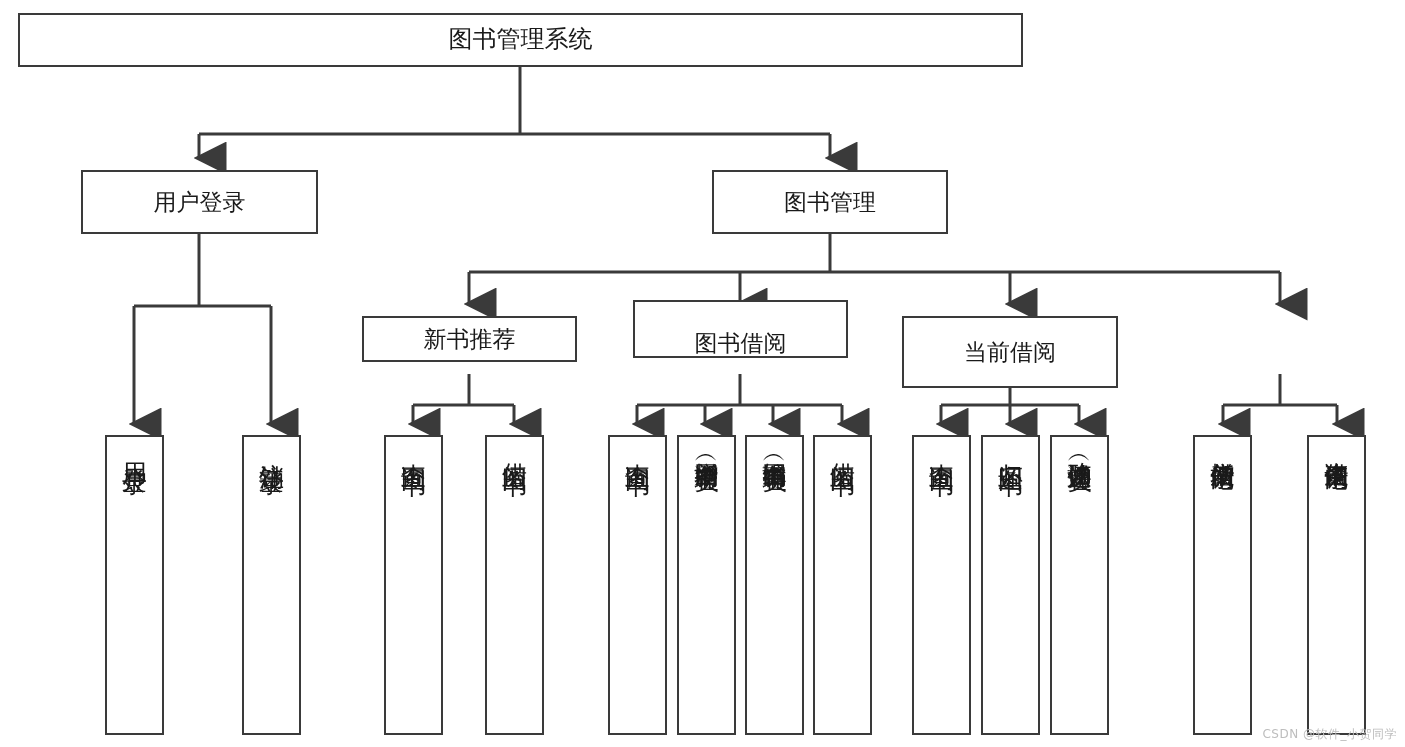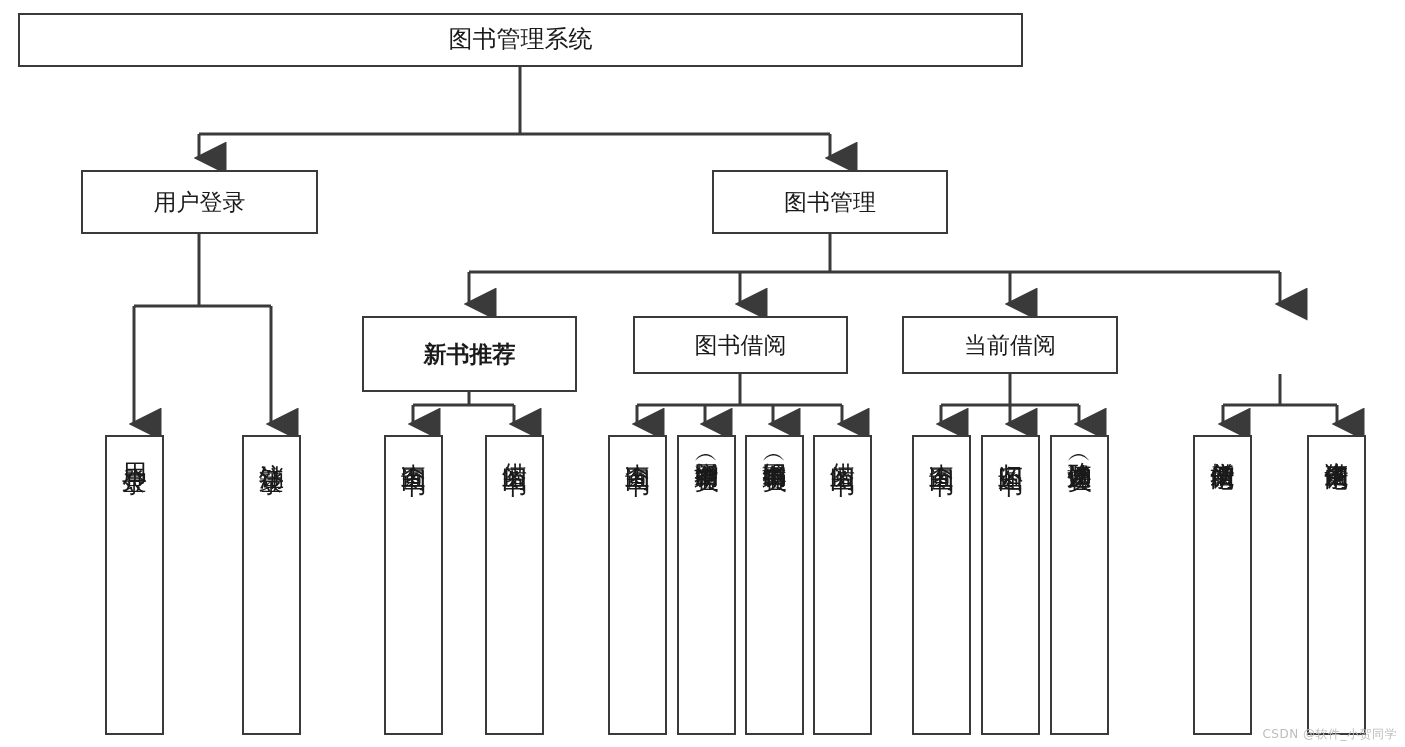--- a/index.html
+++ b/index.html
@@ -134,27 +134,27 @@
     <span class="label">图书管理系统</span>
   </div>
 
   <div class="node horiz" style="left:81px; top:170px; width:237px; height:64px;">
     <span class="label">用户登录</span>
   </div>
   <div class="node horiz" style="left:712px; top:170px; width:236px; height:64px;">
     <span class="label">图书管理</span>
   </div>
 
-  <div class="node horiz" style="left:362px; top:316px; width:215px; height:76px;font-weight:bold;">
+  <div class="node horiz" style="left:362px; top:316px; width:215px; height:46px;">
     <span class="label">新书推荐</span>
   </div>
-  <div class="node horiz" style="left:633px; top:316px; width:215px; height:58px;">
+  <div class="node horiz" style="left:633px; top:300px; width:215px; height:58px;align-items:flex-end;">
     <span class="label">图书借阅</span>
   </div>
-  <div class="node horiz" style="left:902px; top:316px; width:216px; height:58px;">
+  <div class="node horiz" style="left:902px; top:316px; width:216px; height:72px;">
     <span class="label">当前借阅</span>
   </div>
 
   <div class="node leaf" style="left:105px; top:435px; width:59px; height:300px;">
     <span class="label">用户登录</span>
   </div>
   <div class="node leaf" style="left:242px; top:435px; width:59px; height:300px;">
     <span class="label">注销登录</span>
   </div>
 

